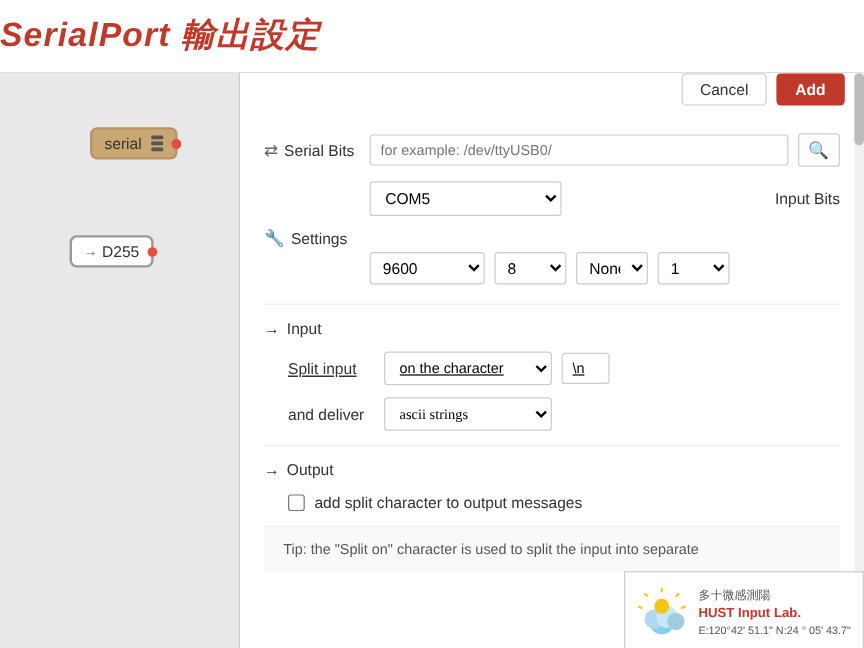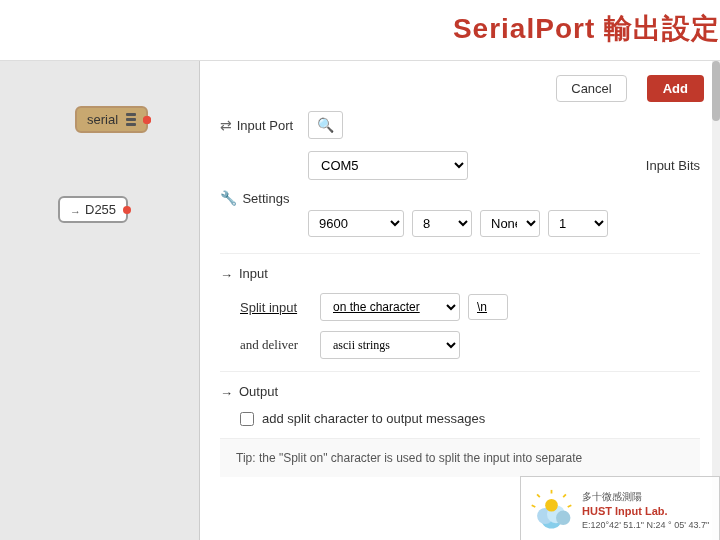--- a/index.html
+++ b/index.html
@@ -8,23 +8,24 @@
       background: #f0f0f0;
       width: 720px;
       height: 540px;
       overflow: hidden;
       position: relative;
     }
 
     
     .title-bar {
       background: white;
-      text-align: right;
+      text-align: left;
       padding: 10px 0 12px;
       border-bottom: 1px solid #ddd;
+      font-style: italic;
     }
     .title-bar h1 {
       font-size: 28px;
       font-weight: bold;
       color: #c0392b;
       letter-spacing: 1px;
     }
 
     
     .main-layout {
@@ -114,24 +115,24 @@
       flex: 1;
       background: white;
       position: relative;
       overflow-y: auto;
       overflow-x: hidden;
     }
 
     
     .dialog-buttons {
       position: absolute;
-      top: 14px;
+      top: 0;
       right: 16px;
       display: flex;
-      gap: 20px;
+      gap: 8px;
       z-index: 10;
     }
     .btn-cancel {
       background: white;
       border: 1px solid #ccc;
       border-radius: 4px;
       padding: 5px 14px;
       font-size: 13px;
       cursor: pointer;
       color: #333;
@@ -311,21 +312,20 @@
       display: flex;
       align-items: center;
       gap: 8px;
       margin-bottom: 12px;
       padding-left: 20px;
     }
     .deliver-label {
       font-size: 13px;
       color: #333;
       min-width: 72px;
-      font-family: Liberation Serif, serif;
     }
     .deliver-select {
       border: 1px solid #ccc;
       border-radius: 3px;
       padding: 5px 8px;
       font-size: 12px;
       background: white;
       min-width: 140px;
       font-family: Liberation Serif, serif;
     }
@@ -433,22 +433,23 @@
     <div class="dialog-buttons">
       <button class="btn-cancel">Cancel</button>
       <button class="btn-add">Add</button>
     </div>
 
     <div class="form-content">
 
       <div class="form-row">
         <div class="form-label">
           <span class="icon-serial">⇄</span>
-          <span>Input Port</span>
-        </div>
+          <span>Serial Bits</span>
+        </div>
+        <input class="serial-port-input" type="text" placeholder="for example: /dev/ttyUSB0/" style="">
         <button class="search-btn">🔍</button>
       </div>
 
       <div class="com-row">
         <select class="com-select">
           <option>COM5</option>
         </select>
         <span class="stop-bits-label">Input Bits</span>
       </div>
 

